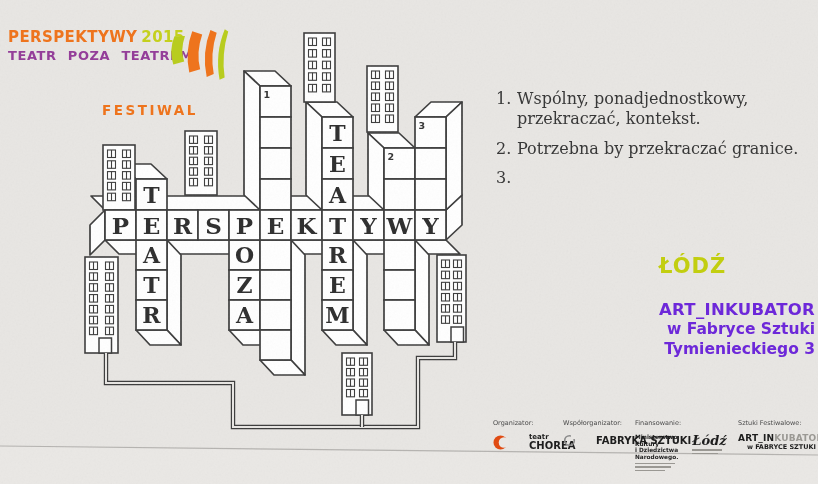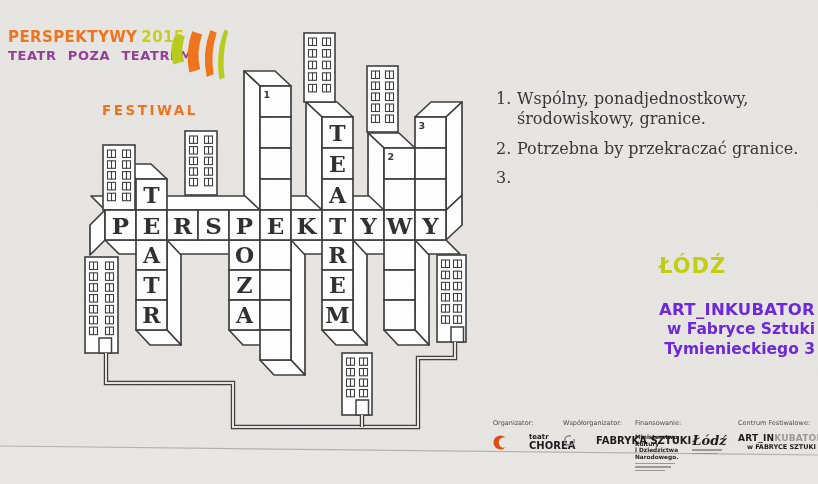--- a/index.html
+++ b/index.html
@@ -337,21 +337,21 @@
       <path d="M43 6 Q37 31 46 56 L53 52 Q46 31 50 8 Z" fill="#ee741d"></path>
       <path d="M58 3 Q51 30 60 57 L65 54 Q58 30 62 5 Z" fill="#b8cc1f"></path>
     </g>
   </svg>
 
   <div class="ovl festiwal">FESTIWAL</div>
 
   <div class="ovl clues">
     <div class="clue">
       <span class="cnum">1.</span>
-      <span>Wspólny, ponadjednostkowy, środowiskowy, granice.</span>
+      <span>Wspólny, ponadjednostkowy, przekraczać, kontekst.</span>
     </div>
     <div class="clue">
       <span class="cnum">2.</span>
       <span>Potrzebna by przekraczać granice.</span>
     </div>
     <div class="clue">
       <span class="cnum">3.</span>
     </div>
   </div>
 
@@ -403,20 +403,20 @@
       </div>
       <div>
         <div class="lodz">Łódź</div>
         <div class="bar" style="width:30px"></div>
         <div class="bar" style="width:26px"></div>
       </div>
     </div>
   </div>
 
   <div class="ovl fcol fc4">
-    <div class="flabel">Centrum Festiwalowe:</div>
+    <div class="flabel">Sztuki Festiwalowe:</div>
     <div class="artink">
       <div class="ai-1"><span>ART_IN</span><span class="ai-grey">KUBATOR</span></div>
       <div class="ai-2">w FABRYCE SZTUKI</div>
     </div>
   </div>
 
 </div>
 
 </body></html>

